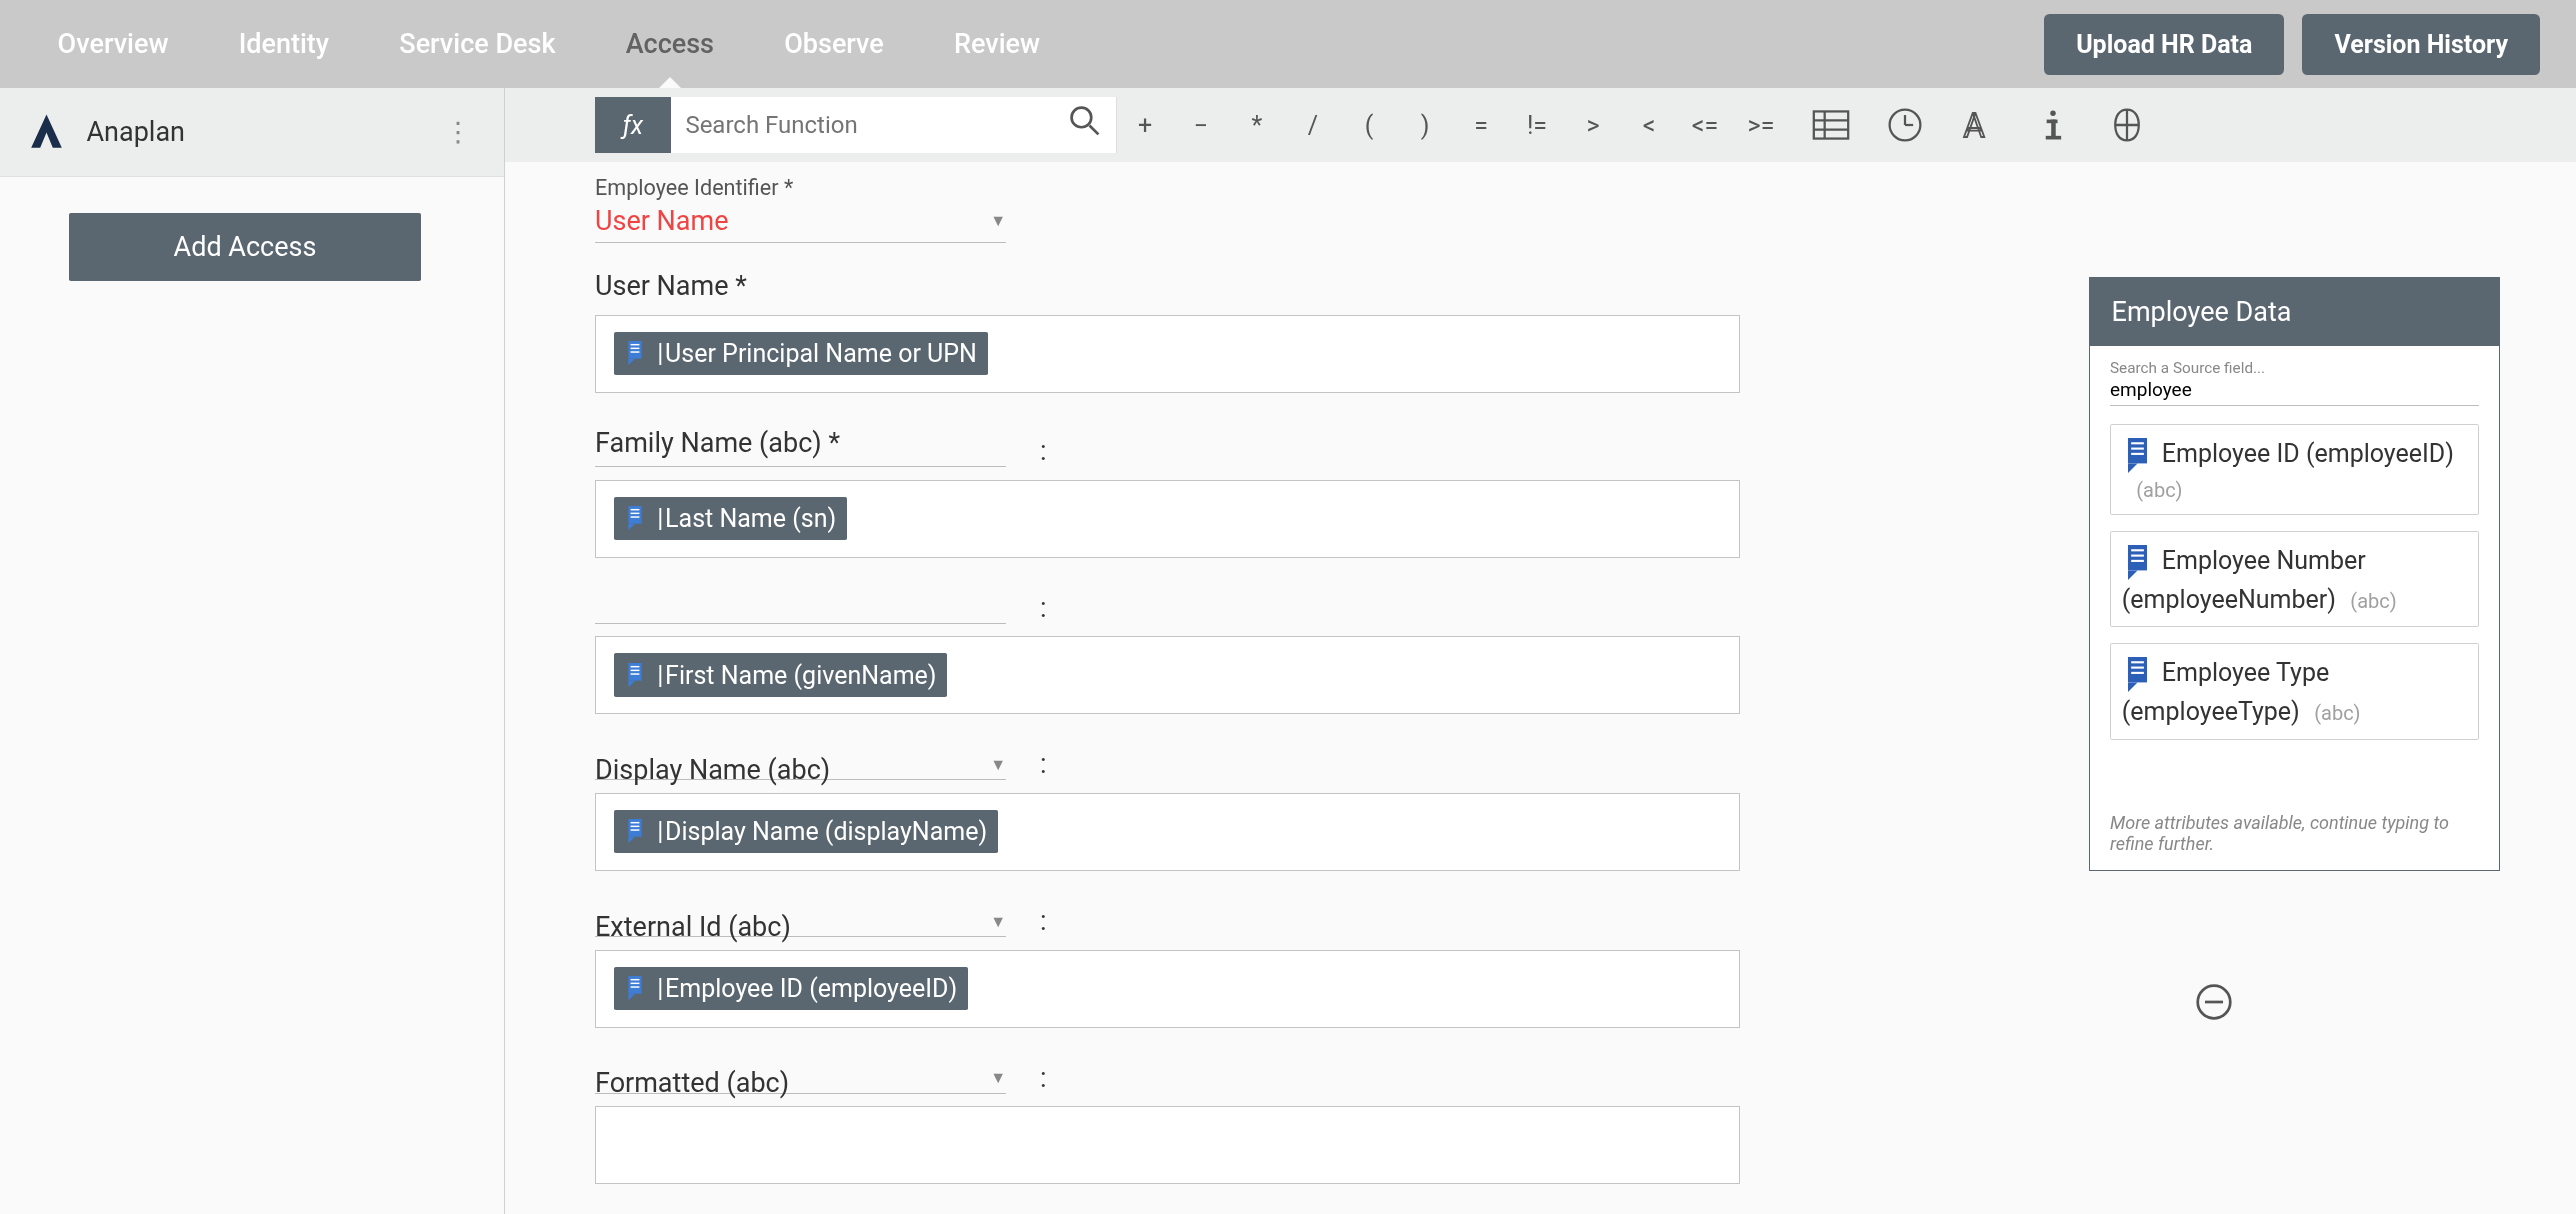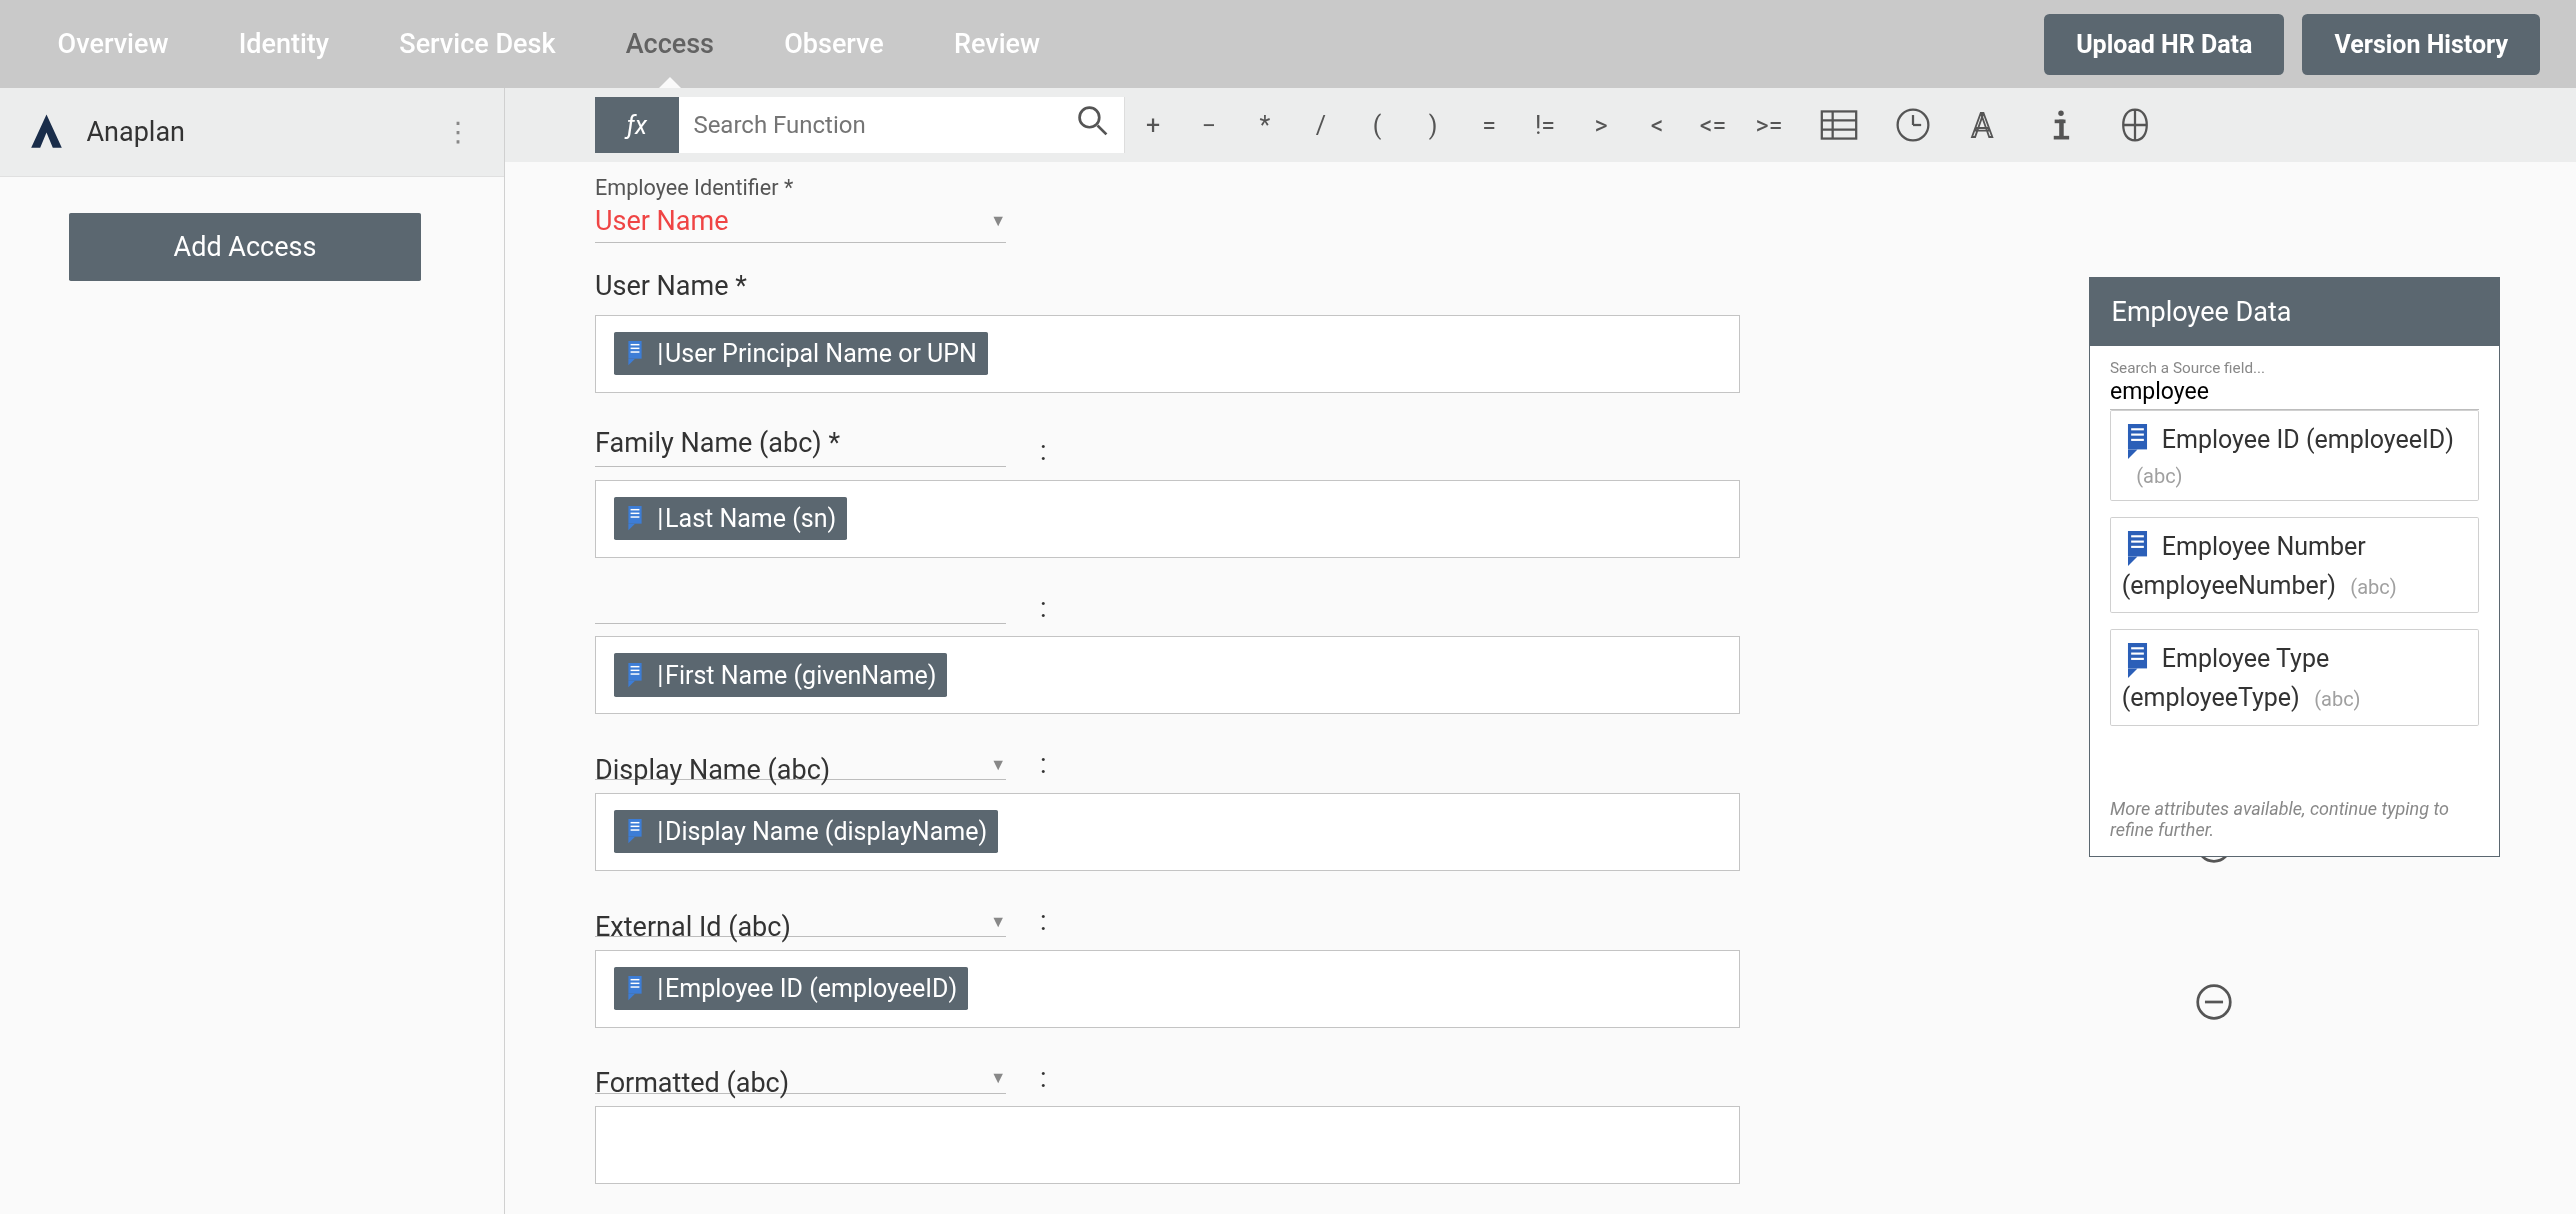--- a/index.html
+++ b/index.html
@@ -86,21 +86,21 @@
     background: #eceded;
     display: flex;
     align-items: center;
     padding: 9px 9px 9px 90px;
     gap: 0;
     height: 74px;
   }
   .fx-box {
     background: #5b6770;
     color: #fff;
-    width: 84px; height: 56px;
+    width: 76px; height: 56px;
     display:flex;align-items:center;justify-content:center;
     font-style: italic;
     font-size: 25px;
   }
   .search-fn {
     width: 446px; height: 56px;
     background:#fff;
     display:flex;align-items:center;
     padding: 0 14.4px;
     border-right: 0.9px solid #ddd;
@@ -179,23 +179,24 @@
     color: #fff;
     font-size: 27px;
     padding: 18px 21.6px;
   }
   .side-panel-body { padding: 12.6px 20px 16px 20px; }
   .sp-tiny { font-size: 15.3px; color: #888; }
   .sp-input {
     width: 100%;
     border: none;
     border-bottom: 1.8px solid #bdbdbd;
-    font-size: 23px;
+    font-size: 19px;
     padding: 1.8px 0 3.6px 0;
     outline: none;
+    margin-bottom: 18px;
   }
   .result-card {
     border: 0.9px solid #d0d0d0;
     border-radius: 1.8px;
     padding: 12.6px 10.8px;
     margin-bottom: 16px;
     display: block;
     cursor:pointer;
   }
   .result-card .rc-ic { display:inline-block; vertical-align:middle; margin-right:9px;}

